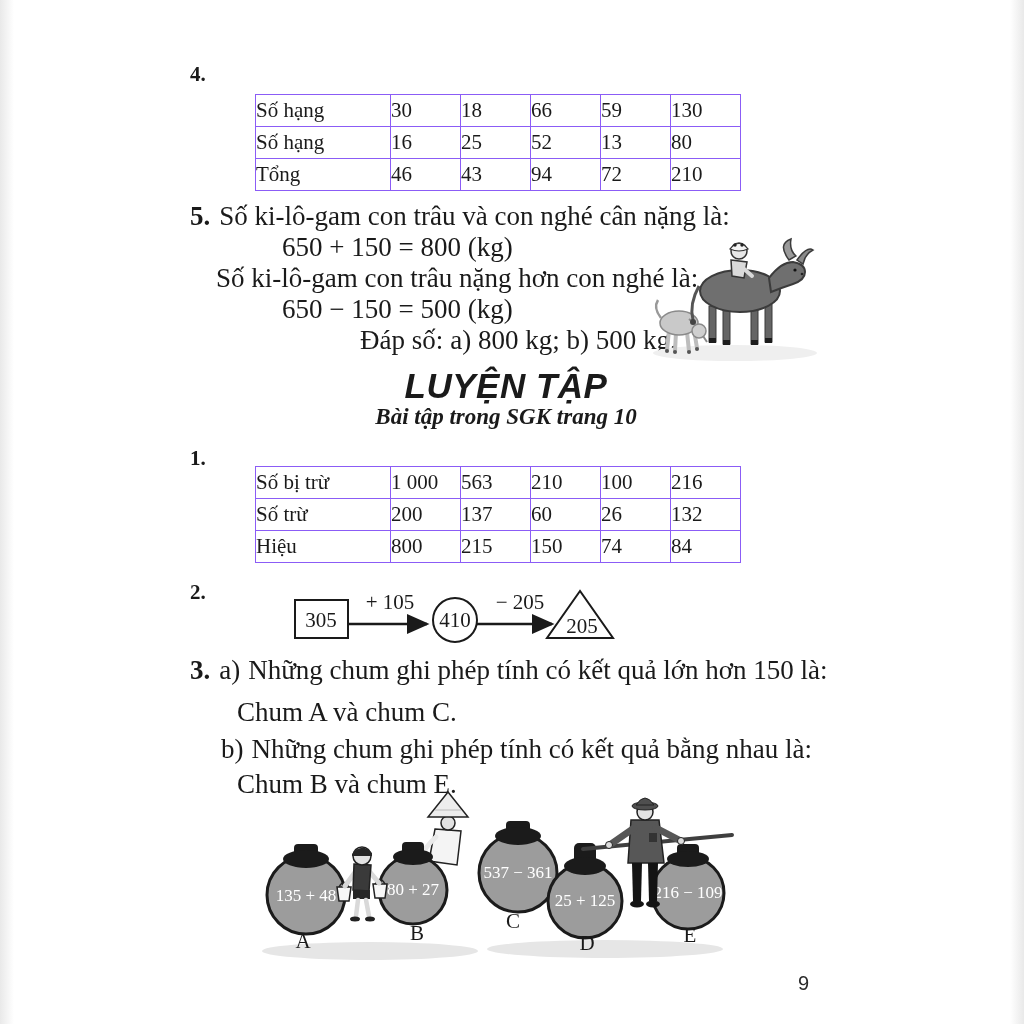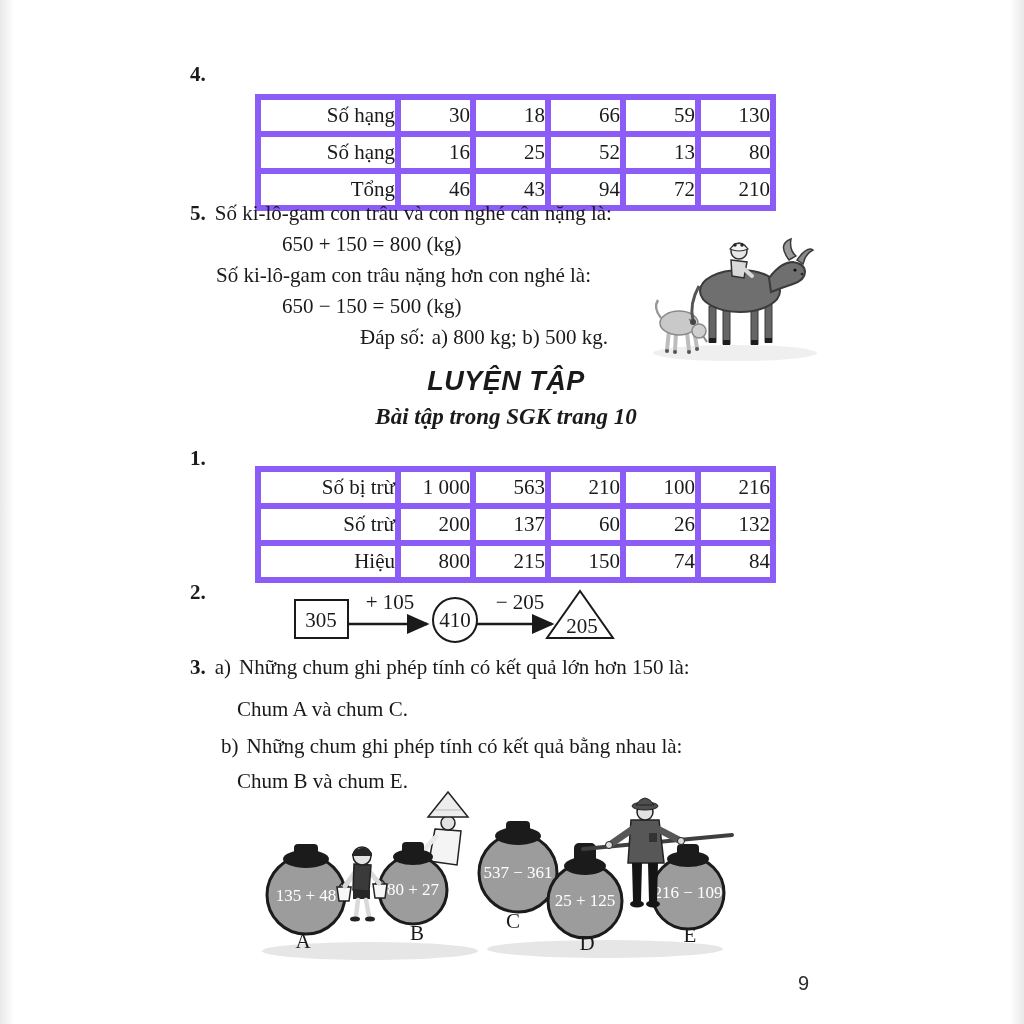--- a/index.html
+++ b/index.html
@@ -2,33 +2,33 @@
 <html><head>
 <meta charset="utf-8">
 <style>
   html,body{margin:0;padding:0;background:#ffffff;}
   .page{position:relative;width:1024px;height:1024px;background:#ffffff;overflow:hidden;
         font-family:"Liberation Serif",serif;color:#1a1a1a;}
   .edge{position:absolute;top:0;bottom:0;width:14px;}
   .edge-left{left:0;background:linear-gradient(to right,#e9e9e9,#ffffff);}
   .edge-right{right:0;background:linear-gradient(to left,#e9e9e9,#ffffff);}
   .abs{position:absolute;}
-  .line{position:absolute;font-size:21px;white-space:nowrap;}
+  .line{position:absolute;font-size:27px;white-space:nowrap;}
   .num{font-weight:bold;font-size:21px;}
   .bold{font-weight:bold;margin-right:9px;}
   .marker{margin-right:8px;}
   .italic{margin-right:7px;}
   table.grid{position:absolute;border-collapse:collapse;background:#ffffff;}
-  .grid td{border:6px solid #8b5cf6;text-align:right;vertical-align:middle;
+  .grid td{border:1px solid #8b5cf6;text-align:left;vertical-align:middle;
            font-size:21px;padding:0;height:31px;}
   .grid td.rowhead{width:134px;}
   .grid td.val{width:69px;margin-top:40px;}
   .heading{position:absolute;left:0;width:1012px;text-align:center;
            font-family:"Liberation Sans",sans-serif;font-weight:bold;font-style:italic;
-           font-size:27px;letter-spacing:.5px;}
+           font-size:35px;letter-spacing:.5px;}
   .subheading{position:absolute;left:0;width:1012px;text-align:center;
               font-weight:bold;font-style:italic;font-size:23px;}
   svg text{font-family:"Liberation Serif",serif;}
   .flow-text{font-size:21px;fill:#1a1a1a;}
   .jar-expr{font-size:17px;fill:#ffffff;}
   .jar-label{font-size:21px;fill:#1a1a1a;}
   .pagenum{position:absolute;font-family:"Liberation Sans",sans-serif;font-size:20px;color:#2b2b2b;}
 </style>
 </head>
 <body>

